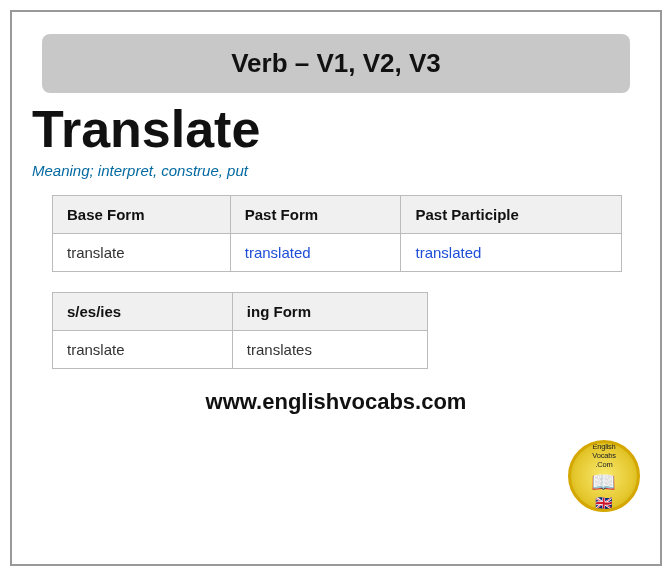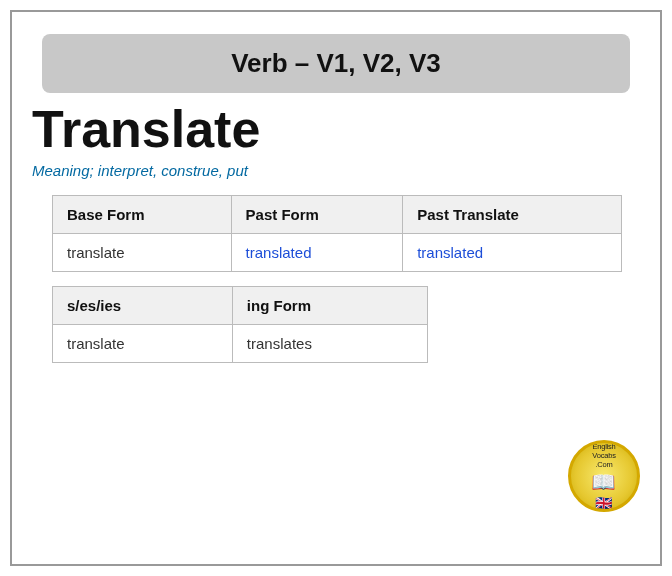--- a/index.html
+++ b/index.html
@@ -52,21 +52,21 @@
 
     .meaning {
       font-style: italic;
       font-size: 15px;
       color: #0369a1;
       margin-top: 4px;
       margin-bottom: 16px;
     }
 
     .table-section {
-      margin-bottom: 14px;
+      margin-bottom: 20px;
       padding-left: 20px;
     }
 
     table {
       border-collapse: collapse;
       width: 100%;
     }
 
     table.main-table {
       width: 97%;
@@ -154,21 +154,21 @@
 
     <div class="verb-title">Translate</div>
     <div class="meaning">Meaning; interpret, construe, put</div>
 
     <div class="table-section">
       <table class="main-table">
         <thead>
           <tr>
             <th>Base Form</th>
             <th>Past Form</th>
-            <th>Past Translate</th>
+            <th>Past Participle</th>
           </tr>
         </thead>
         <tbody>
           <tr>
             <td>translate</td>
             <td class="blue-text">translated</td>
             <td class="blue-text">translated</td>
           </tr>
         </tbody>
       </table>
@@ -184,20 +184,21 @@
         </thead>
         <tbody>
           <tr>
             <td>translate</td>
             <td>translates</td>
           </tr>
         </tbody>
       </table>
     </div>
 
+    <div class="website">www.englishvocabs.com</div>
 
   </div>
 
   <div class="badge">
     <span class="badge-text-top">English<br>Vocabs<br>.Com</span>
     <span class="badge-book">📖</span>
     <span class="badge-flag">🇬🇧</span>
   </div>
 
 </div>

